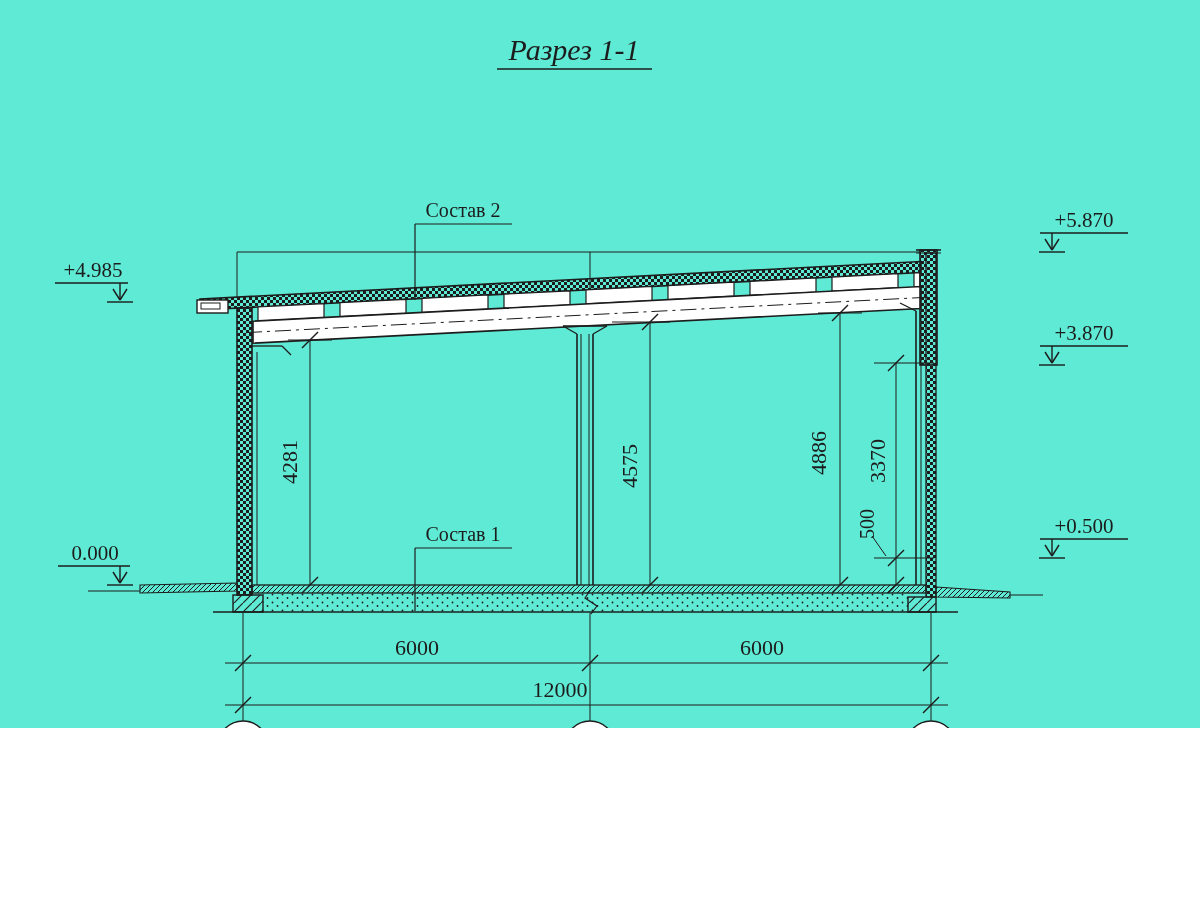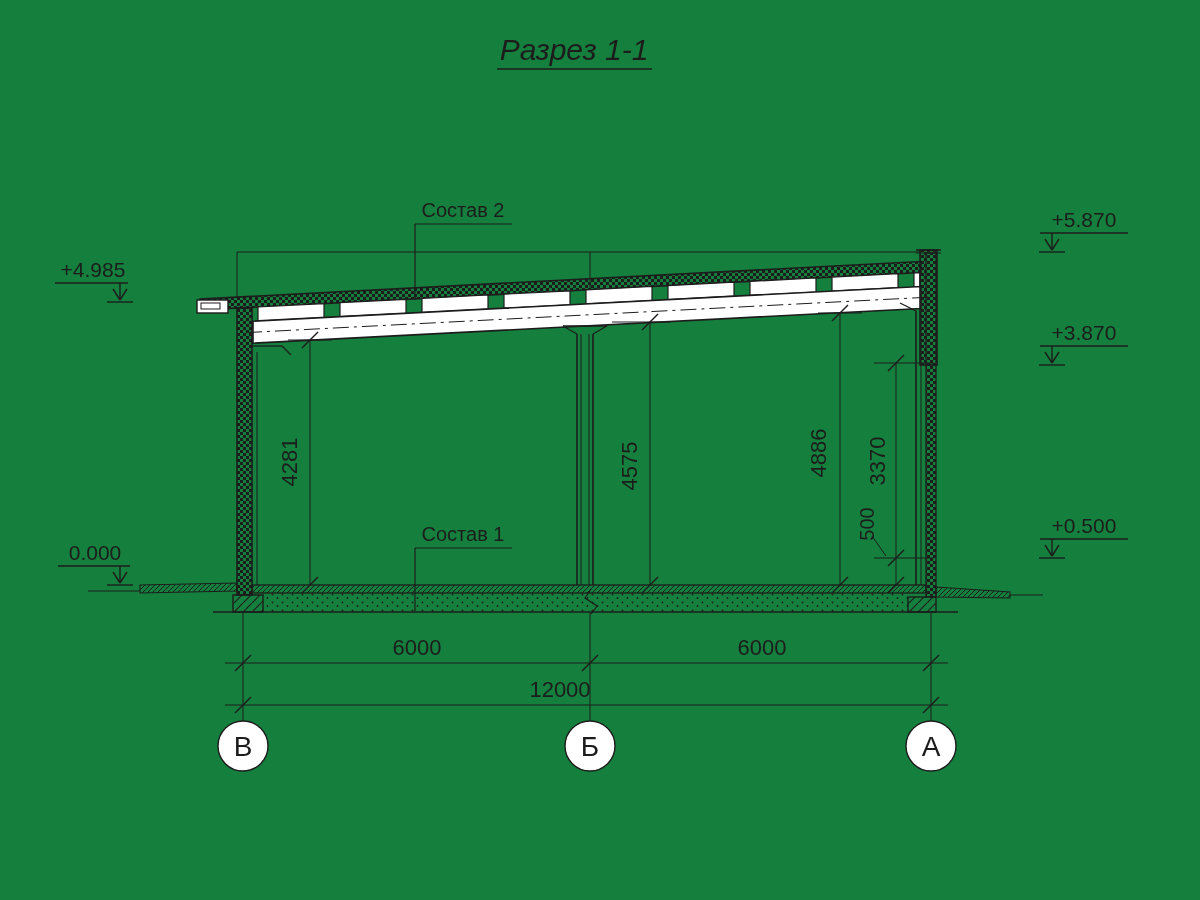--- a/index.html
+++ b/index.html
@@ -1,17 +1,17 @@
 <!DOCTYPE html>
 <html><head>
 <meta charset="utf-8">
 <style>
   html,body{margin:0;padding:0;background:#ffffff;}
-  #stage{position:relative;width:1200px;height:900px;background:#15803d;overflow:hidden;
-         font-family:Liberation Sans, sans-serif;}
+  #stage{position:relative;width:1200px;height:728px;background:#5eead4;overflow:hidden;
+         font-family:Liberation Serif, serif;}
   svg{position:absolute;left:0;top:0;}
   text{fill:#1c1c1c;}
   .t-title{font-size:30px;font-style:italic;}
   .t-dim{font-size:22px;}
   .t-dim-sm{font-size:20px;}
   .t-lvl{font-size:21px;}
   .t-lbl{font-size:20px;}
   .t-axis{font-size:28px;}
 </style>
 </head>

